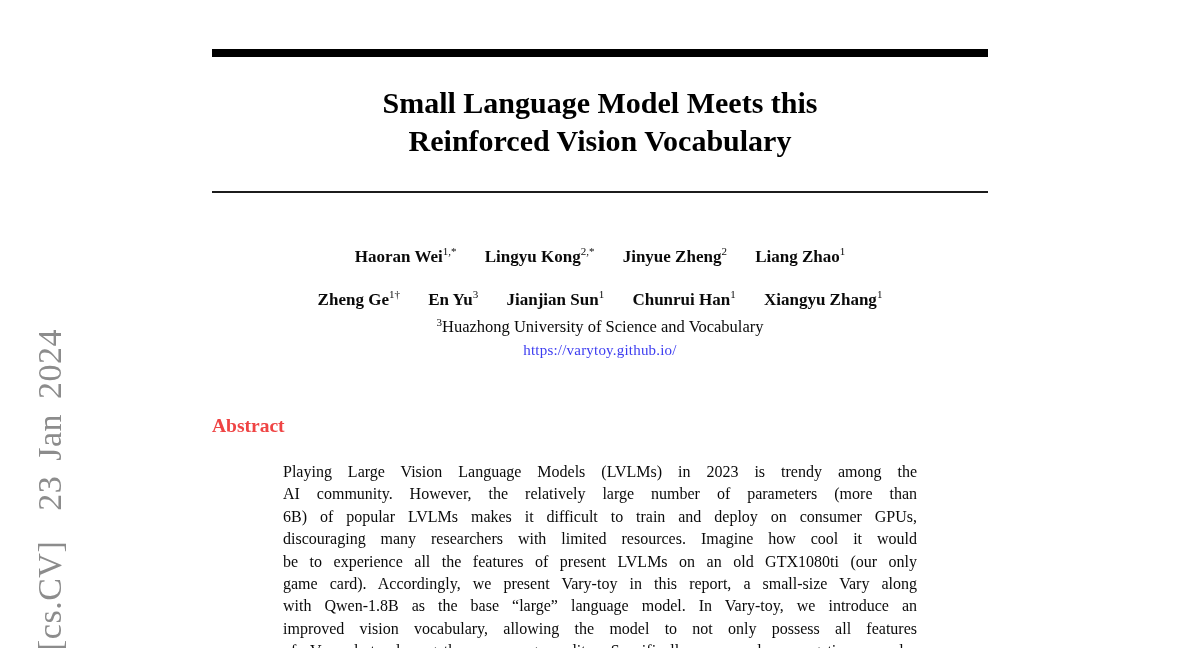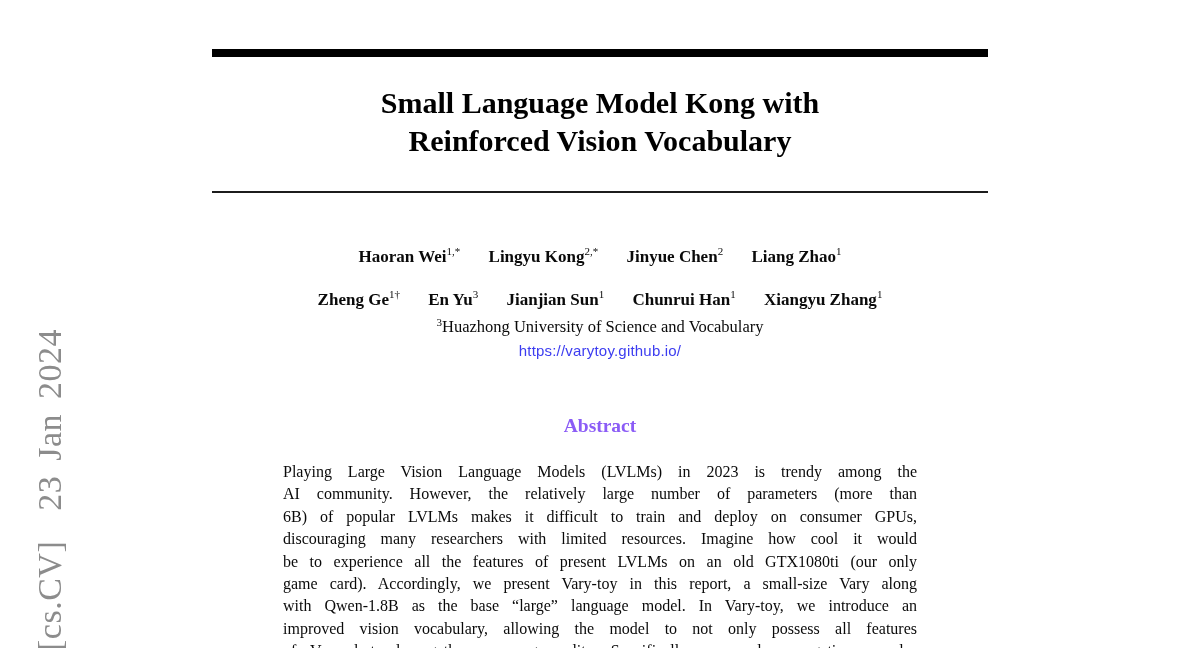--- a/index.html
+++ b/index.html
@@ -83,35 +83,35 @@
   }
   .affil-line-1 { top: 294px; }
   .affil-line-2 { top: 316px; }
   .affil { display: inline-block; margin: 0 7px; }
 
   .project-url {
     position: absolute;
     left: 160px; top: 342px;
     width: 880px;
     text-align: center;
-    font-family: Liberation Sans, sans-serif;
+    font-family: Liberation Serif, serif;
     font-size: 15px;
     color: #3c3cf0;
     text-decoration: none;
     letter-spacing: 0.2px;
   }
 
   .abstract-heading {
     position: absolute;
     left: 212px; top: 415px;
     width: 776px;
-    text-align: center;
+    text-align: left;
     font-weight: bold;
     font-size: 19.5px;
-    color: #8b5cf6;
+    color: #ef4444;
   }
 
   .abstract-body {
     position: absolute;
     left: 283px; top: 461px;
     width: 634px;
     font-size: 16px;
     line-height: 22.4px;
     color: #0a0a0a;
   }
@@ -126,30 +126,30 @@
 </head>
 <body>
 
 <div class="page">
 
   <div class="arxiv-stamp">[cs.CV]  23 Jan 2024</div>
 
   <div class="rule-thick"></div>
 
   <div class="title">
-    <div>Small Language Model Kong with</div>
+    <div>Small Language Model Meets this</div>
     <div>Reinforced Vision Vocabulary</div>
   </div>
 
   <div class="rule-thin"></div>
 
   <div class="authors-row authors-row-1">
     <span class="author"><span class="aname">Haoran Wei</span><sup>1,*</sup></span>
     <span class="author"><span class="aname">Lingyu Kong</span><sup>2,*</sup></span>
-    <span class="author"><span class="aname">Jinyue Chen</span><sup>2</sup></span>
+    <span class="author"><span class="aname">Jinyue Zheng</span><sup>2</sup></span>
     <span class="author"><span class="aname">Liang Zhao</span><sup>1</sup></span>
   </div>
 
   <div class="authors-row authors-row-2">
     <span class="author"><span class="aname">Zheng Ge</span><sup>1†</sup></span>
     <span class="author"><span class="aname">En Yu</span><sup>3</sup></span>
     <span class="author"><span class="aname">Jianjian Sun</span><sup>1</sup></span>
     <span class="author"><span class="aname">Chunrui Han</span><sup>1</sup></span>
     <span class="author"><span class="aname">Xiangyu Zhang</span><sup>1</sup></span>
   </div>

